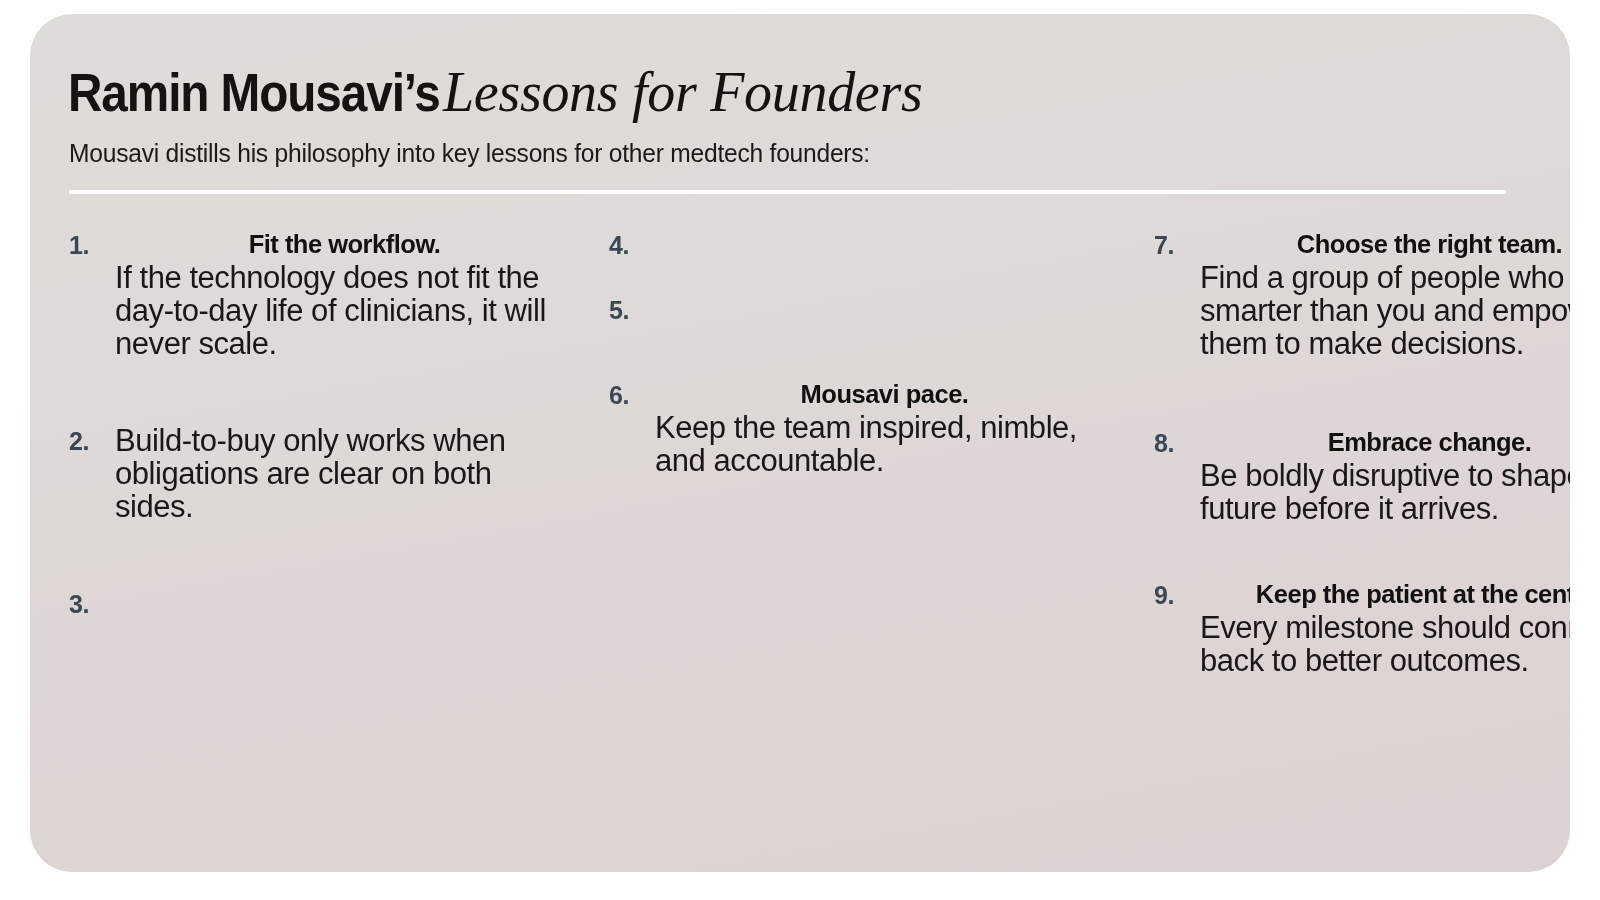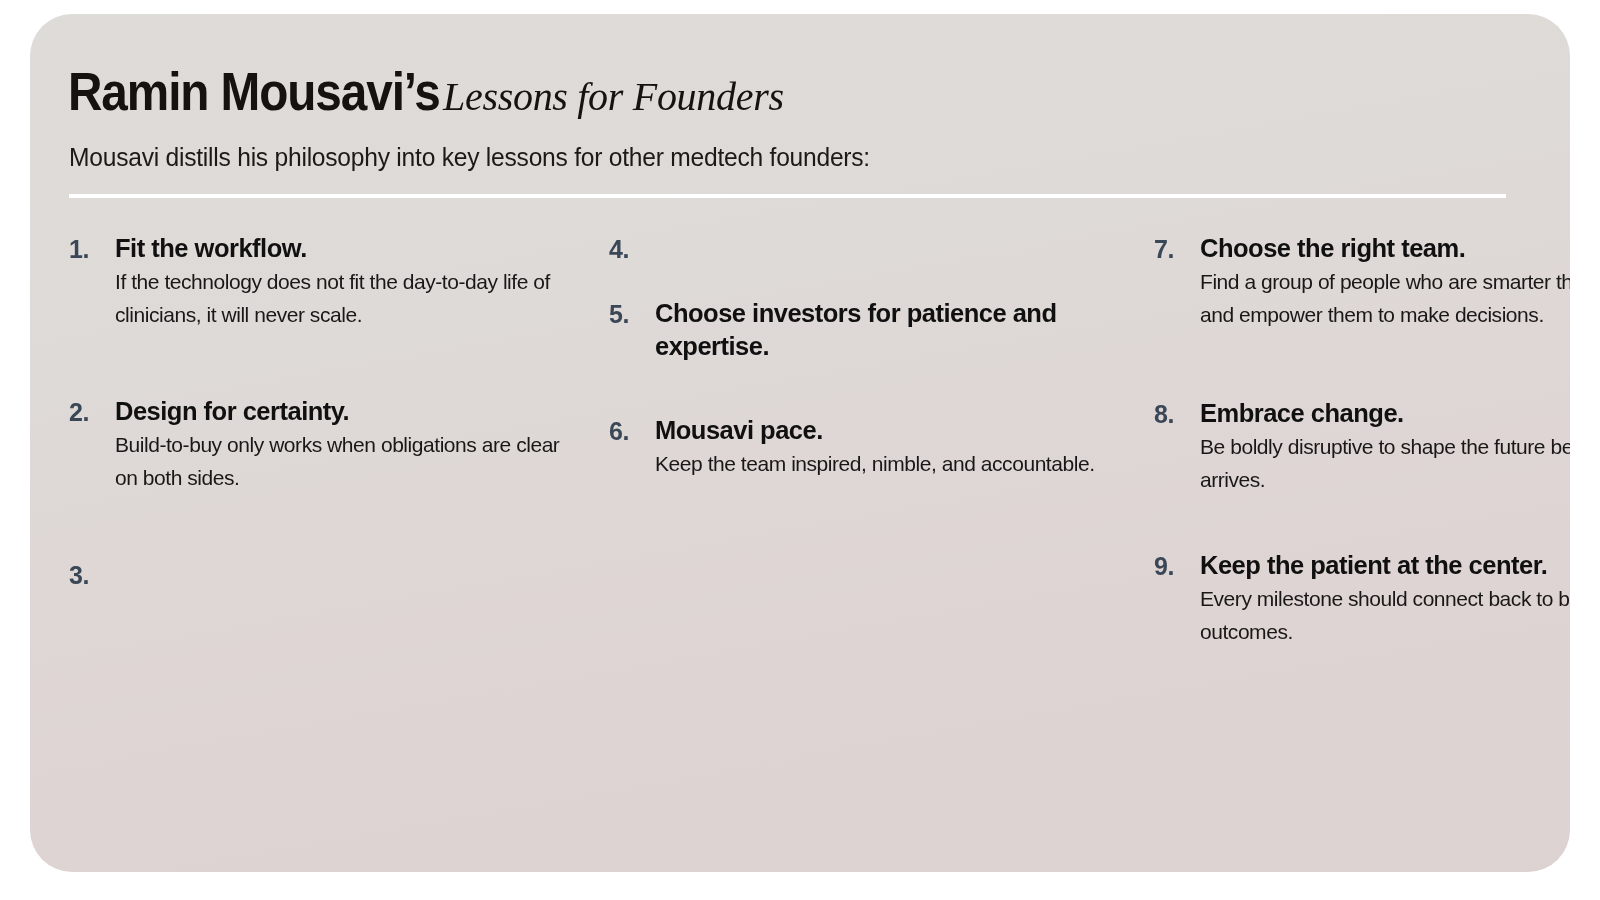--- a/index.html
+++ b/index.html
@@ -43,21 +43,21 @@
     font-stretch: condensed;
     transform: scaleX(0.90);
     transform-origin: left center;
     display: inline-block;
     letter-spacing: -1.2px;
   }
   .title-italic {
     font-family: "Liberation Serif", "DejaVu Serif", serif;
     font-style: italic;
     font-weight: normal;
-    font-size: 40px;
+    font-size: 56px;
     letter-spacing: -0.3px;
     margin-left: -38px;
   }
 
   .subtitle {
     margin: 14px 0 0 3px;
     color: #1c1916;
     font-size: 25.5px;
     line-height: 32px;
     font-weight: normal;
@@ -106,26 +106,27 @@
     flex: 1 1 auto;
     padding-top: 0;
   }
   .lesson-head {
     margin: 0;
     color: #111010;
     font-weight: bold;
     font-size: 25.5px;
     line-height: 33px;
     letter-spacing: -0.5px;
+    text-align: center;
   }
   .lesson-desc {
     margin: 0;
     color: #1a1817;
     font-weight: normal;
-    font-size: 21px;
+    font-size: 31px;
     line-height: 33px;
     letter-spacing: -0.45px;
   }
 
   
   .col1 .lesson:nth-child(1) { margin-top: 0px; }
   .col1 .lesson:nth-child(2) { margin-top: 64px; }
   .col1 .lesson:nth-child(3) { margin-top: 64px; }
 
   .col2 .lesson:nth-child(1) { margin-top: 0px; }
@@ -155,41 +156,39 @@
       <div class="lesson">
         <div class="lesson-num">1.</div>
         <div class="lesson-body">
           <p class="lesson-head">Fit the workflow.</p>
           <p class="lesson-desc">If the technology does not fit the day-to-day life of clinicians, it will never scale.</p>
         </div>
       </div>
       <div class="lesson">
         <div class="lesson-num">2.</div>
         <div class="lesson-body">
-          <p class="lesson-head">Design for certainty.</p>
           <p class="lesson-desc">Build-to-buy only works when obligations are clear on both sides.</p>
         </div>
       </div>
       <div class="lesson">
         <div class="lesson-num">3.</div>
         <div class="lesson-body">
         </div>
       </div>
     </div>
 
     <div class="column col2">
       <div class="lesson">
         <div class="lesson-num">4.</div>
         <div class="lesson-body">
         </div>
       </div>
       <div class="lesson">
         <div class="lesson-num">5.</div>
         <div class="lesson-body">
-          <p class="lesson-head">Choose investors for patience and expertise.</p>
         </div>
       </div>
       <div class="lesson">
         <div class="lesson-num">6.</div>
         <div class="lesson-body">
           <p class="lesson-head">Mousavi pace.</p>
           <p class="lesson-desc">Keep the team inspired, nimble, and accountable.</p>
         </div>
       </div>
     </div>

